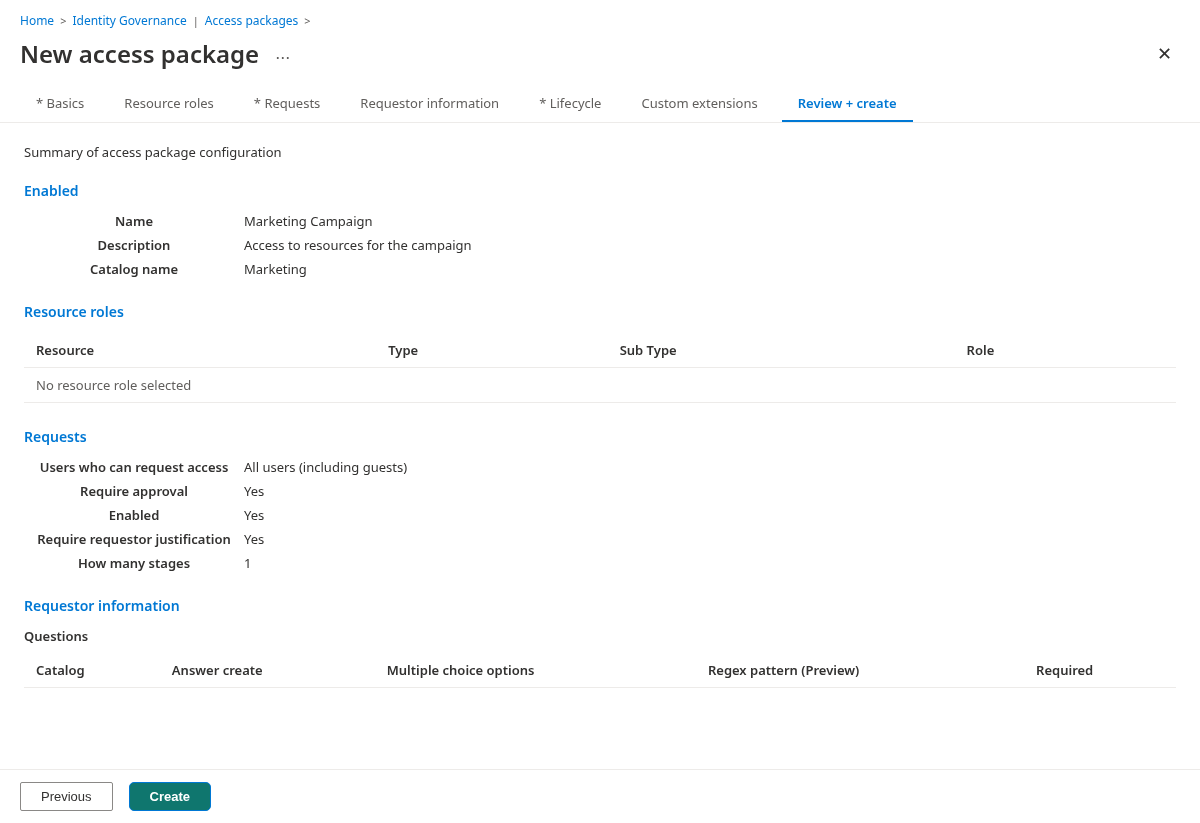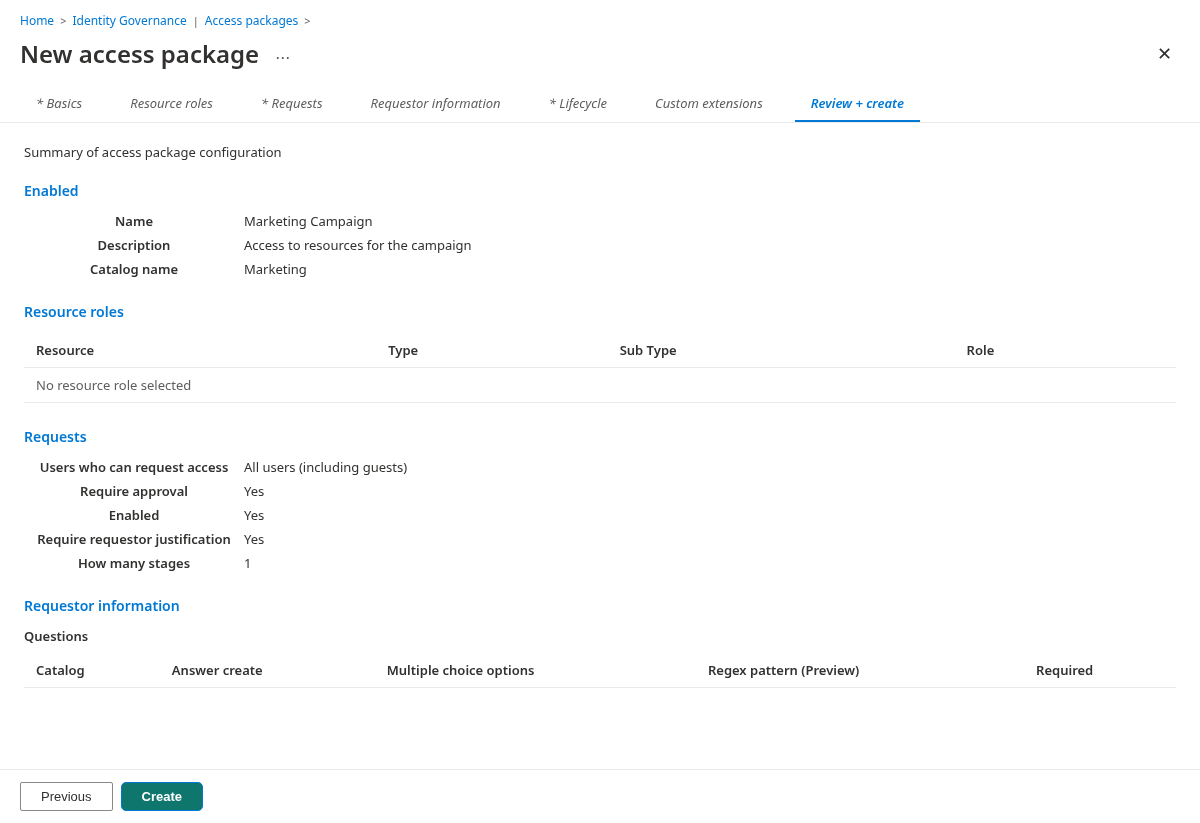--- a/index.html
+++ b/index.html
@@ -71,22 +71,21 @@
       cursor: pointer;
       color: #323130;
       font-size: 18px;
       padding: 4px 8px;
       border-radius: 2px;
       line-height: 1;
     }
     .tabs {
       display: flex;
       align-items: flex-start;
-      gap: 16px;
-      font-style: italic;
+      gap: 8px;
     }
     .tab {
       padding: 8px 16px;
       cursor: pointer;
       font-size: 13px;
       color: #605e5c;
       border-bottom: 2px solid transparent;
       white-space: nowrap;
       user-select: none;
     }
@@ -185,21 +184,21 @@
       font-size: 13px;
       color: #323130;
       padding: 8px 12px;
       border-bottom: 1px solid #edebe9;
     }
     .footer {
       border-top: 1px solid #edebe9;
       padding: 12px 20px;
       display: flex;
       align-items: center;
-      gap: 8px;
+      gap: 16px;
       flex-shrink: 0;
       background: #fff;
     }
     .btn-prev {
       padding: 6px 20px;
       border: 1px solid #8a8886;
       background: #fff;
       color: #323130;
       font-size: 13px;
       cursor: pointer;

